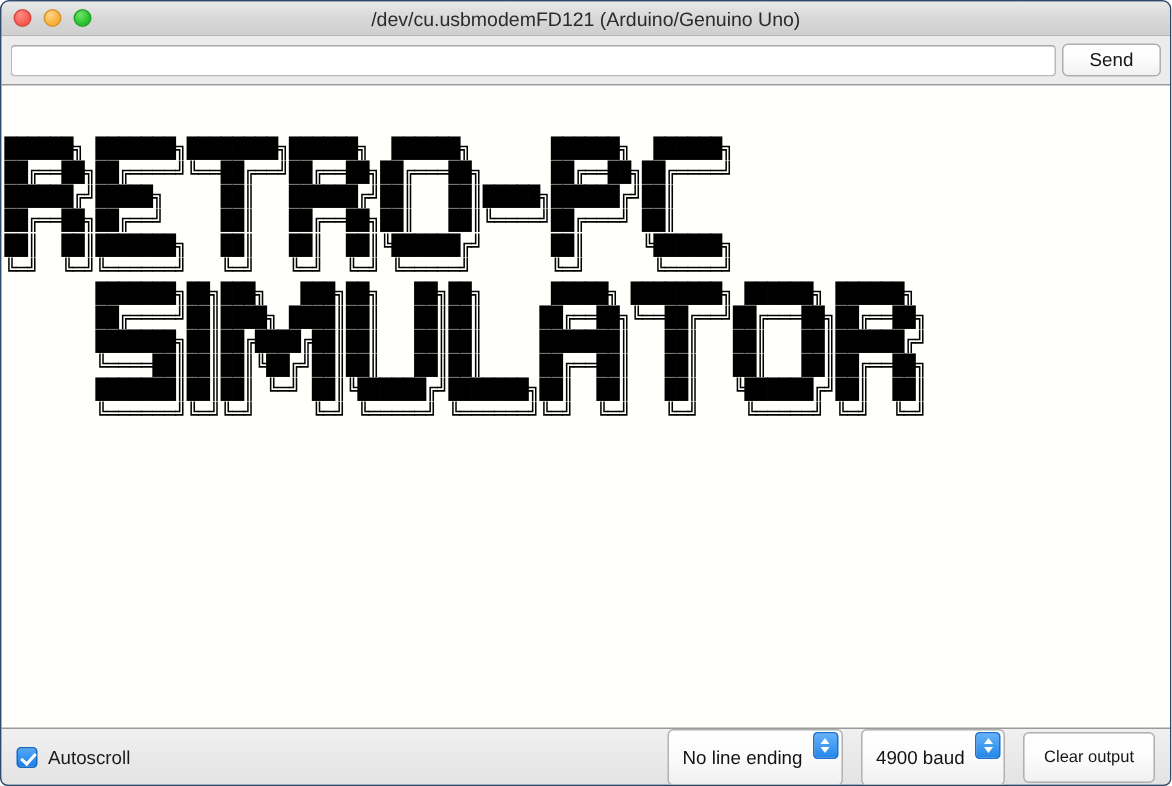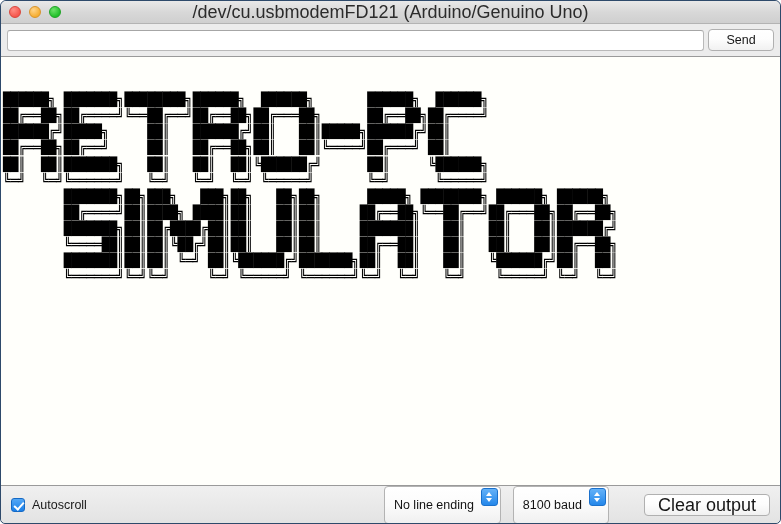--- a/index.html
+++ b/index.html
@@ -50,21 +50,21 @@
     box-sizing: border-box;
   }
   .light.close  { background: radial-gradient(circle at 35% 30%, #ff8d84, #f6574d 70%); border: 1px solid #d8453c; }
   .light.min    { background: radial-gradient(circle at 35% 30%, #ffd48a, #f5ae32 70%); border: 1px solid #d8932a; }
   .light.max    { background: radial-gradient(circle at 35% 30%, #6ee26a, #22c02a 70%); border: 1px solid #1da324; }
 
   .title-text {
     position: absolute;
     left: 0; right: 0;
     text-align: center;
-    font-size: 18px;
+    font-size: 13px;
     color: #2b2b2b;
     pointer-events: none;
   }
 
   
   .sendrow {
     flex: 0 0 32px;
     height: 32px;
     background: #ececec;
     display: flex;
@@ -198,31 +198,30 @@
     left: 50%;
     width: 0; height: 0;
     border-left: 3.5px solid transparent;
     border-right: 3.5px solid transparent;
     transform: translateX(-50%);
   }
   .popup .stepper .up { top: 3px;  border-bottom: 4px solid #ffffff; }
   .popup .stepper .dn { bottom: 3px; border-top: 4px solid #ffffff; }
 
   .clear-btn {
-    height: 22px;
+    height: 34px;
     box-sizing: border-box;
     border: 1px solid #b0b0b0;
     border-radius: 4px;
     background: linear-gradient(to bottom, #ffffff 0%, #fdfdfd 45%, #f1f1f1 100%);
-    font-size: 18px;
+    font-size: 11px;
     color: #161616;
     padding: 0 13px;
     cursor: default;
     font-family: "Liberation Sans", sans-serif;
-    margin-left: 23px;
   }
 </style>
 </head>
 <body>
 
 <div class="window">
 
   <div class="titlebar">
     <div class="traffic">
       <div class="light close"></div>
@@ -264,21 +263,21 @@
 
     <div class="popup">
       <span>No line ending</span>
       <span class="stepper">
         <span class="up"></span>
           <span class="dn"></span>
       </span>
     </div>
 
     <div class="popup">
-      <span>8100 baud</span>
+      <span>4900 baud</span>
       <span class="stepper">
         <span class="up"></span>
           <span class="dn"></span>
       </span>
     </div>
 
     <button class="clear-btn">Clear output</button>
   </div>
 
 </div>

